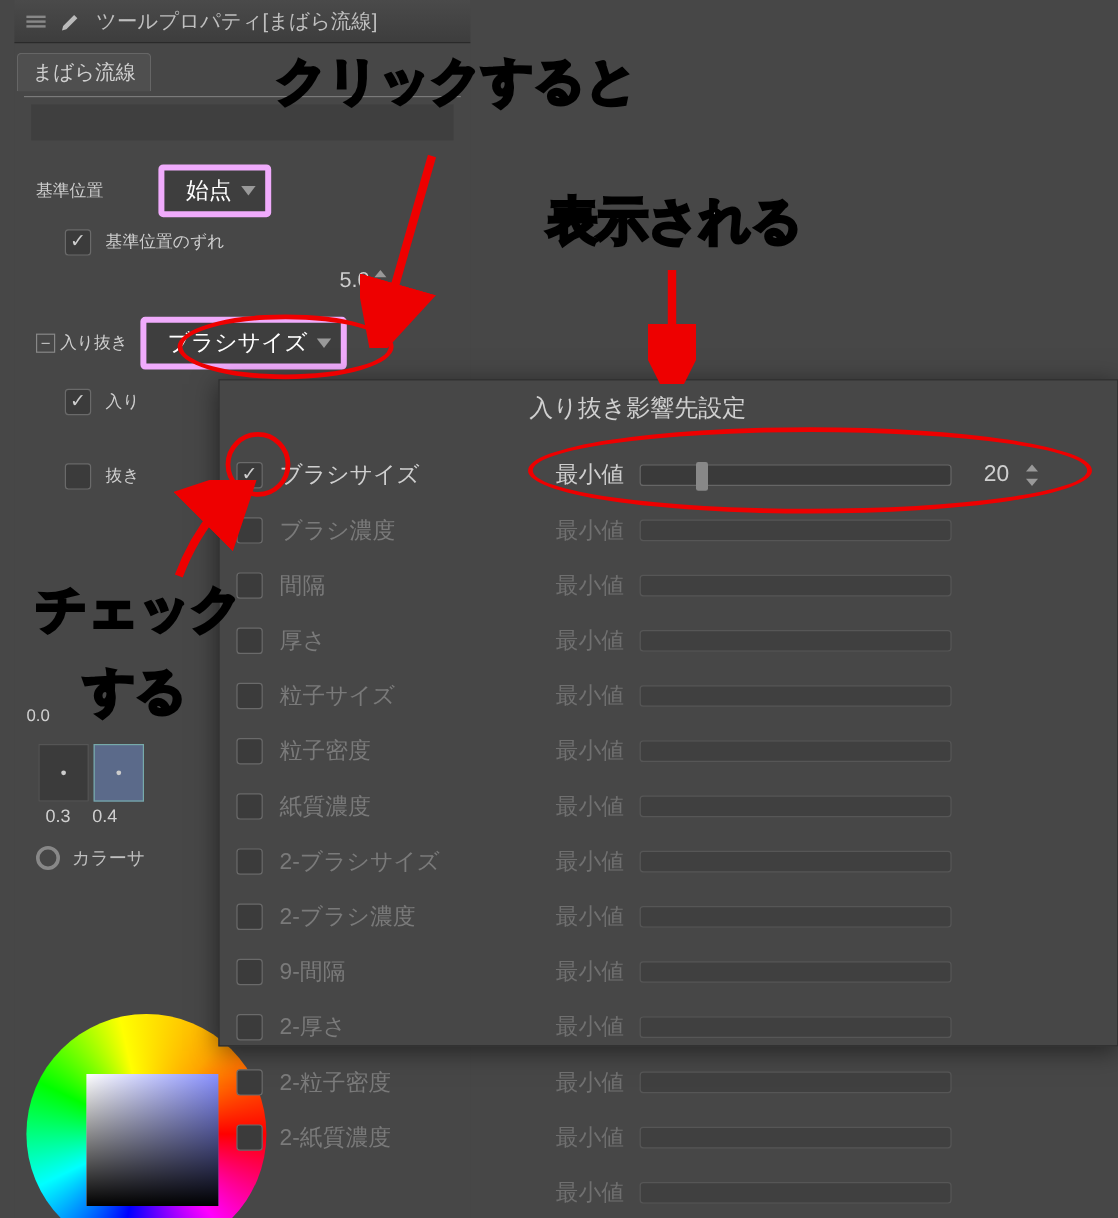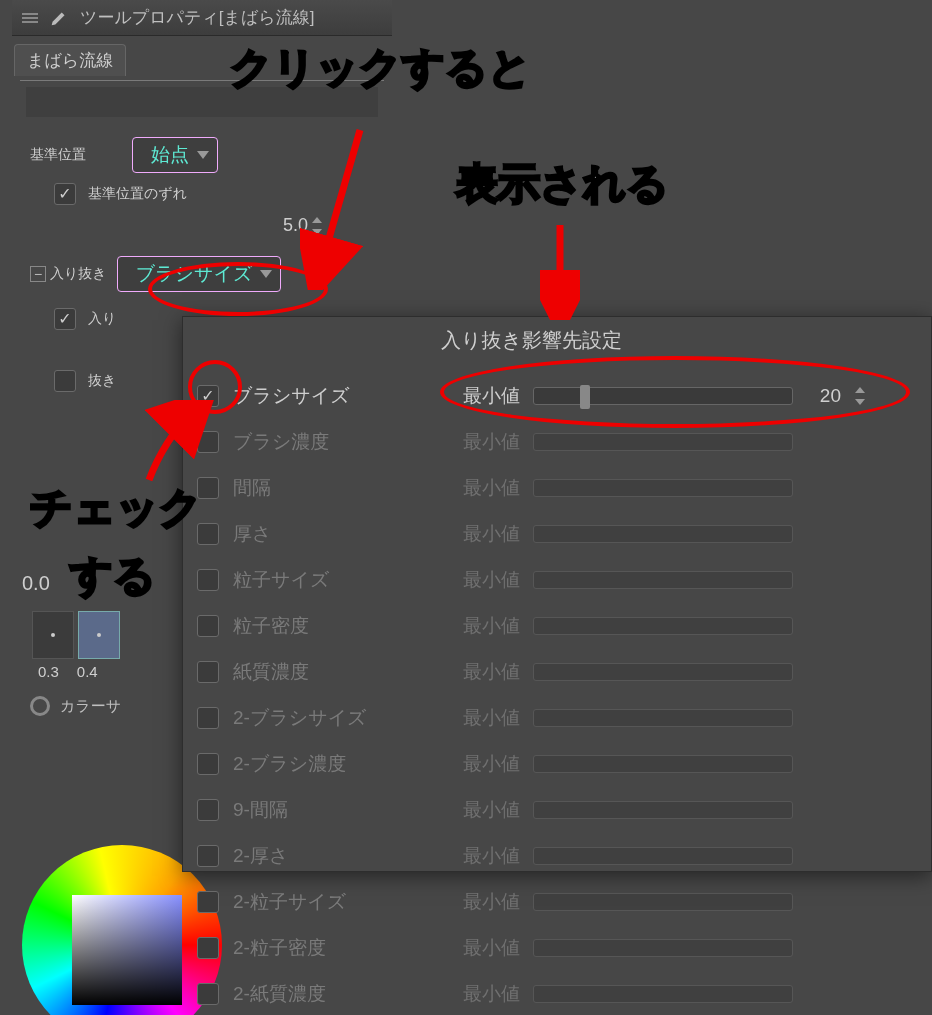--- a/index.html
+++ b/index.html
@@ -59,24 +59,24 @@
 }
 
 .prop-area { padding: 20px 10px 10px 18px; }
 .prop-row {
   display:flex; align-items:center; gap:12px;
   margin-bottom:10px;
 }
 .prop-label { color:#cfcfcf; font-size:14px; min-width:90px; }
 .select {
   background:#3e3e3e;
-  border:1px solid #f0abfc;
+  border:5px solid #f0abfc;
   border-radius:4px;
   padding:4px 28px 4px 18px;
-  color:#5eead4;
+  color:#ffffff;
   font-size:19px;
   position:relative;
   display:inline-flex; align-items:center;
 }
 .chev-down {
   width:0;height:0;border-left:6px solid transparent;
   border-right:6px solid transparent;border-top:8px solid #999;
   position:absolute; right:8px; top:50%; transform:translateY(-50%);
 }
 
@@ -98,21 +98,21 @@
 .arrows-vert::after{content:"";position:absolute;bottom:0;left:0;width:0;height:0;border-left:5px solid transparent;border-right:5px solid transparent;border-top:6px solid #999;}
 
 .sub-indent { padding-left: 24px; }
 
 .group-header { display:flex; align-items:center; gap:4px; margin:20px 0 8px 0;}
 .minus-box { width:16px;height:16px;border:1px solid #888;display:inline-flex;align-items:center;justify-content:center;font-size:14px;color:#bbb;}
 
 
 .bottom-sliders { padding: 0 10px; margin-top:160px;}
 .slider-row { display:flex; gap:12px; align-items:center; margin-bottom:10px;}
-.bottom-sliders .val { color:#cfcfcf; font-size:20px; }
+.bottom-sliders .val { color:#cfcfcf; font-size:14px; }
 
 
 .swatch-row { display:flex; gap:4px; padding:6px 0 0 20px;}
 .swatch { width:42px;height:48px;background:#3b3b3b;border:1px solid #555;display:flex;align-items:center;justify-content:center;}
 .swatch.sel { background:#5b6a8a; border-color:#7aa;}
 .dot { width:4px;height:4px;background:#ccc;border-radius:50%;}
 .swatch-nums { display:flex; gap:18px; padding:4px 0 0 26px; color:#cfcfcf; font-size:15px;}
 
 
 .color-panel { margin-top:12px; padding:4px 0 0 8px; display:flex; align-items:center; gap:10px;}
@@ -323,24 +323,20 @@
         <span class="checkbox"></span>
         <span class="lbl">2-ブラシ濃度</span>
       </div>
       <div class="check-item disabled">
         <span class="checkbox"></span>
         <span class="lbl">9-間隔</span>
       </div>
       <div class="check-item disabled">
         <span class="checkbox"></span>
         <span class="lbl">2-厚さ</span>
-      </div>
-      <div class="check-item disabled">
-        <span class="checkbox"></span>
-        <span class="lbl">2-粒子サイズ</span>
       </div>
       <div class="check-item disabled">
         <span class="checkbox"></span>
         <span class="lbl">2-粒子密度</span>
       </div>
       <div class="check-item disabled">
         <span class="checkbox"></span>
         <span class="lbl">2-紙質濃度</span>
       </div>
     </div>

